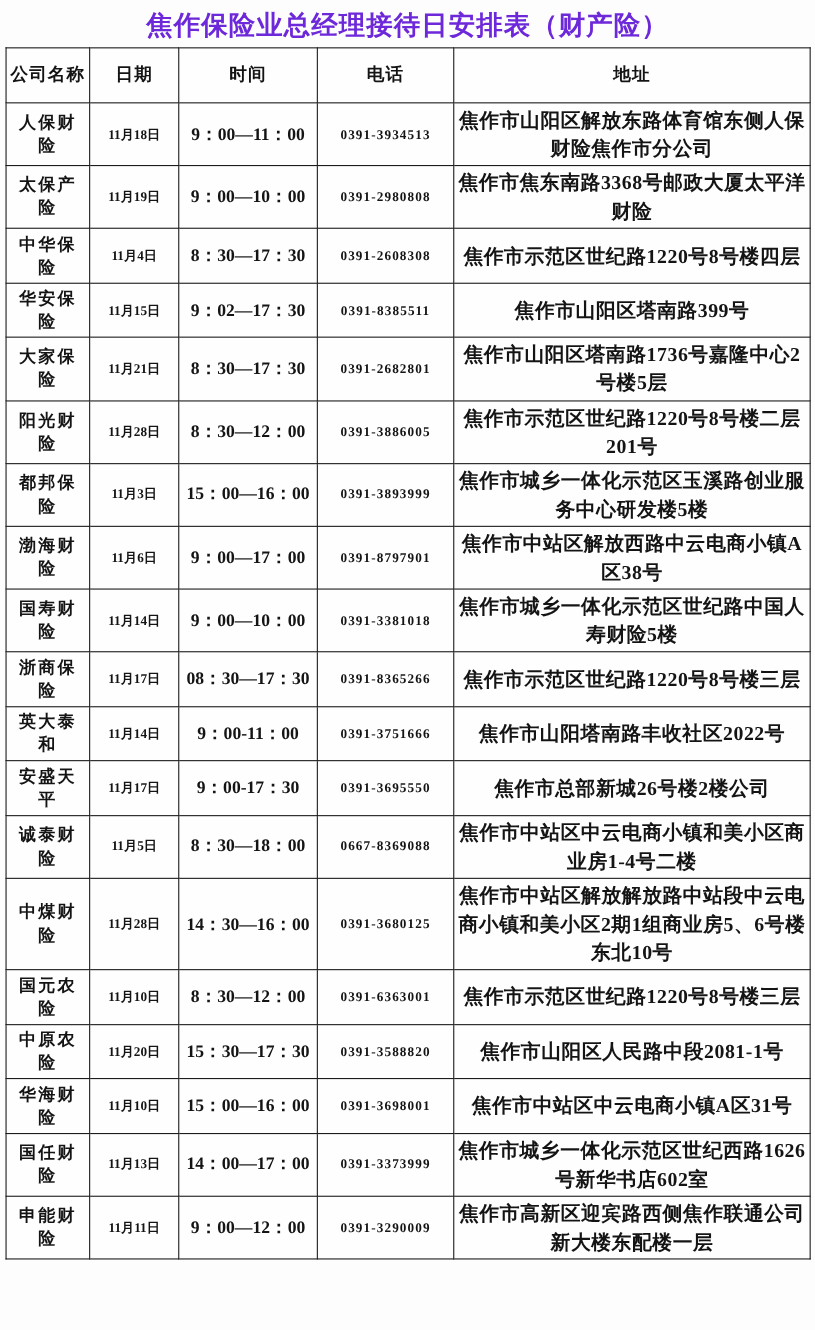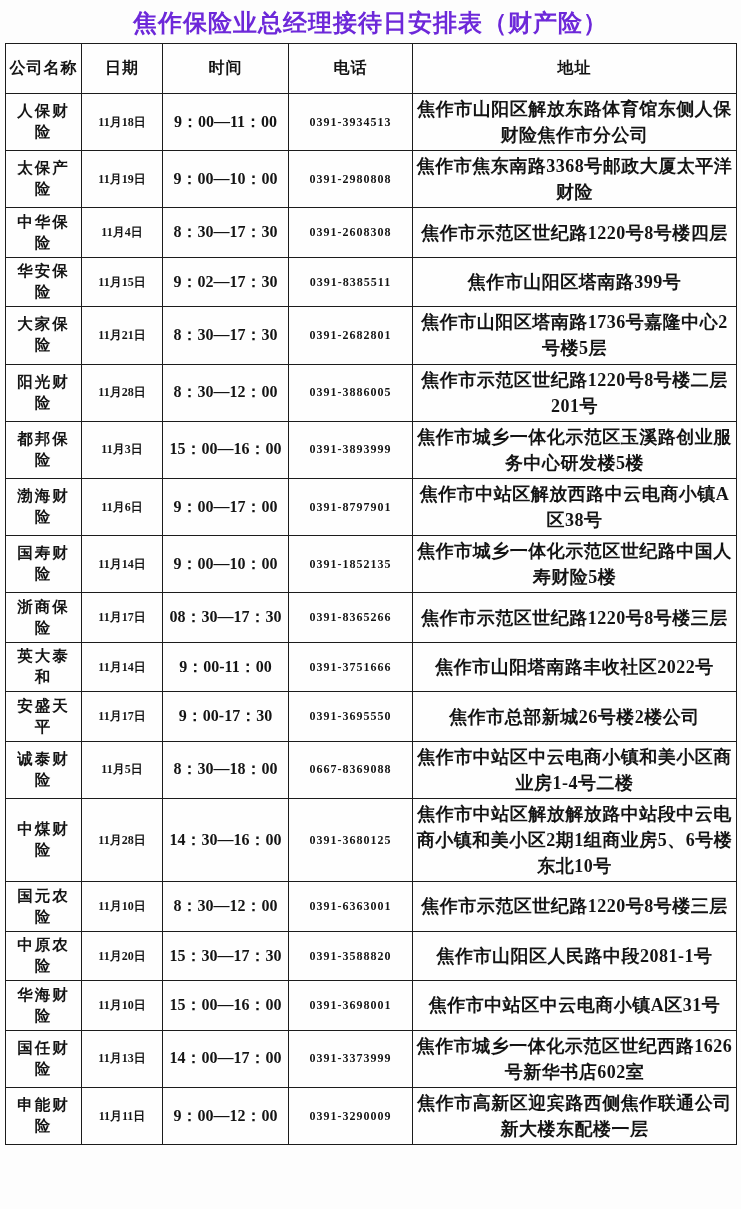--- a/index.html
+++ b/index.html
@@ -127,21 +127,21 @@
           <td class="c-company">渤海财险</td>
           <td class="c-date">11月6日</td>
           <td class="c-time">9：00—17：00</td>
           <td class="c-phone">0391-8797901</td>
           <td class="c-addr">焦作市中站区解放西路中云电商小镇A区38号</td>
         </tr>
       <tr>
           <td class="c-company">国寿财险</td>
           <td class="c-date">11月14日</td>
           <td class="c-time">9：00—10：00</td>
-          <td class="c-phone">0391-1852135</td>
+          <td class="c-phone">0391-3381018</td>
           <td class="c-addr">焦作市城乡一体化示范区世纪路中国人寿财险5楼</td>
         </tr>
       <tr>
           <td class="c-company">浙商保险</td>
           <td class="c-date">11月17日</td>
           <td class="c-time">08：30—17：30</td>
           <td class="c-phone">0391-8365266</td>
           <td class="c-addr">焦作市示范区世纪路1220号8号楼三层</td>
         </tr>
       <tr>

